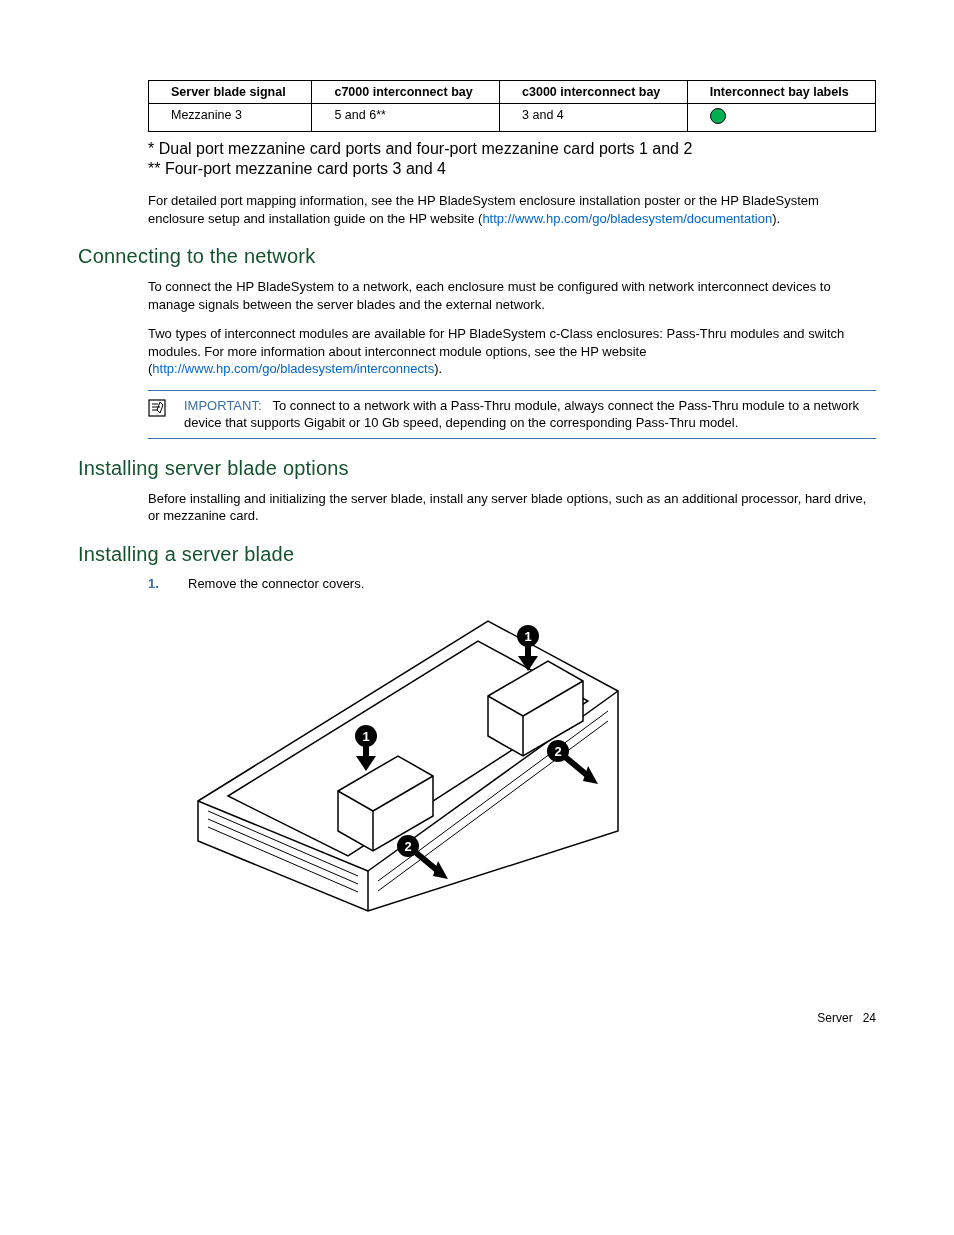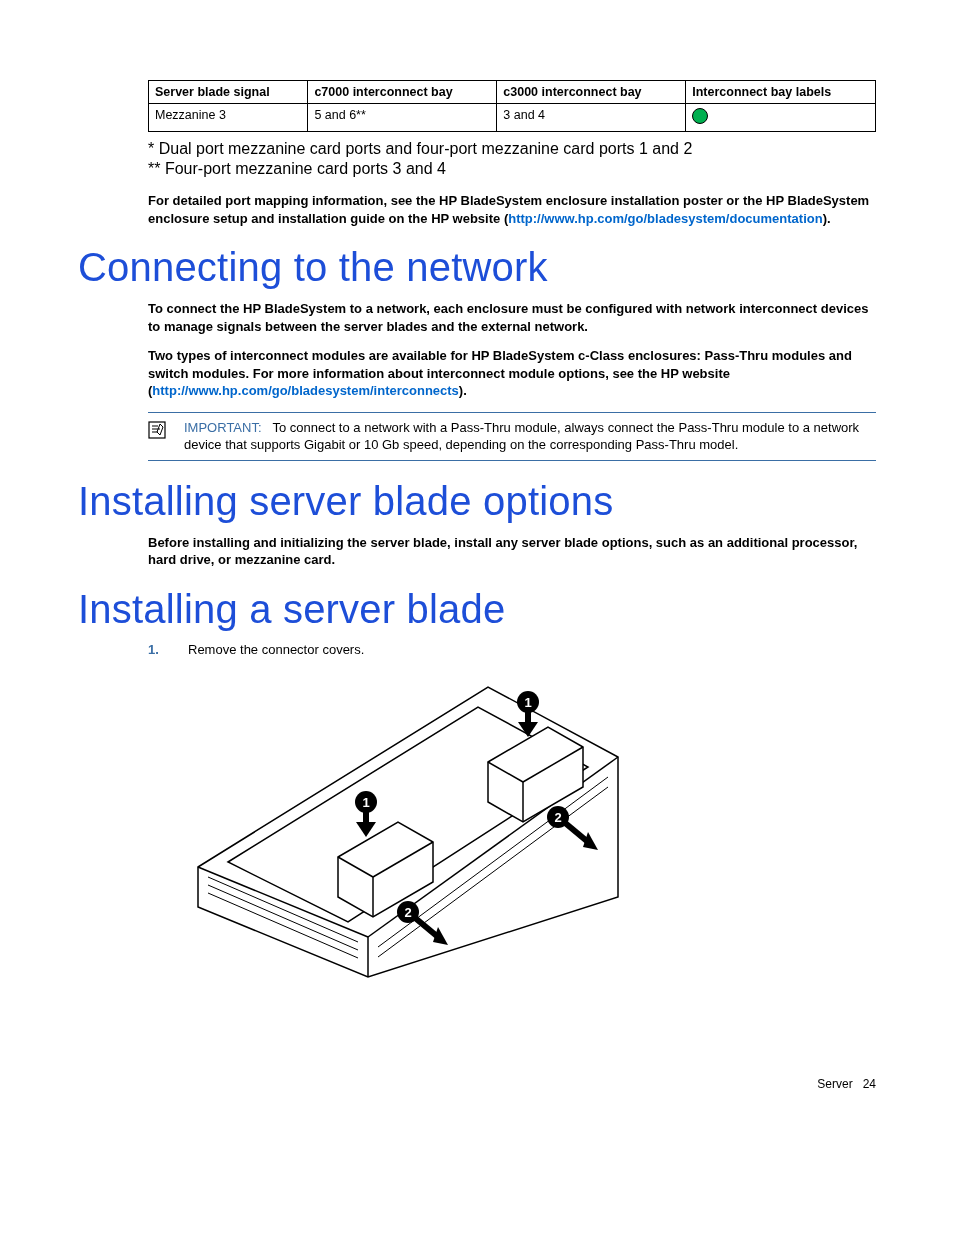--- a/index.html
+++ b/index.html
@@ -16,44 +16,44 @@
     box-sizing: border-box;
   }
   .indent-block { margin-left: 70px; }
   table.data-table {
     border-collapse: collapse;
     width: 100%;
     margin-bottom: 8px;
   }
   table.data-table th, table.data-table td {
     border: 1px solid #000;
-    padding: 4px 6px;
+    padding: 4px 22px;
     text-align: left;
     vertical-align: top;
     font-size: 12.5px;
   }
   table.data-table th { font-weight: bold; }
   .circle-icon {
     width: 14px; height: 14px; border-radius: 50%;
     background: #00b050; border: 1px solid #000; display: inline-block;
   }
   .diamond-icon {
     width: 12px; height: 12px;
     background: #00b050; border: 1px solid #000;
     display: inline-block; transform: rotate(45deg); margin: 1px 0 0 1px;
   }
   .footnotes { font-size: 16px; margin: 6px 0 14px 0; }
   .footnotes div { margin-bottom: 2px; }
-  p.body { margin: 4px 0 12px 0; line-height: 1.35; font-weight: bold; }
+  p.body { margin: 4px 0 12px 0; line-height: 1.35; }
   a.link { color: #0066cc; text-decoration: none; }
   h1.section {
     font-family: Arial, Helvetica, sans-serif;
     font-weight: 300;
-    color: #1d4ed8;
-    font-size: 40px;
+    color: #14532d;
+    font-size: 20px;
     margin: 18px 0 10px 0;
     letter-spacing: 0.2px;
   }
   .important-box {
     display: flex;
     align-items: flex-start;
     border-top: 1px solid #3a6ea5;
     border-bottom: 1px solid #3a6ea5;
     padding: 6px 0;
     margin: 4px 0 16px 0;

